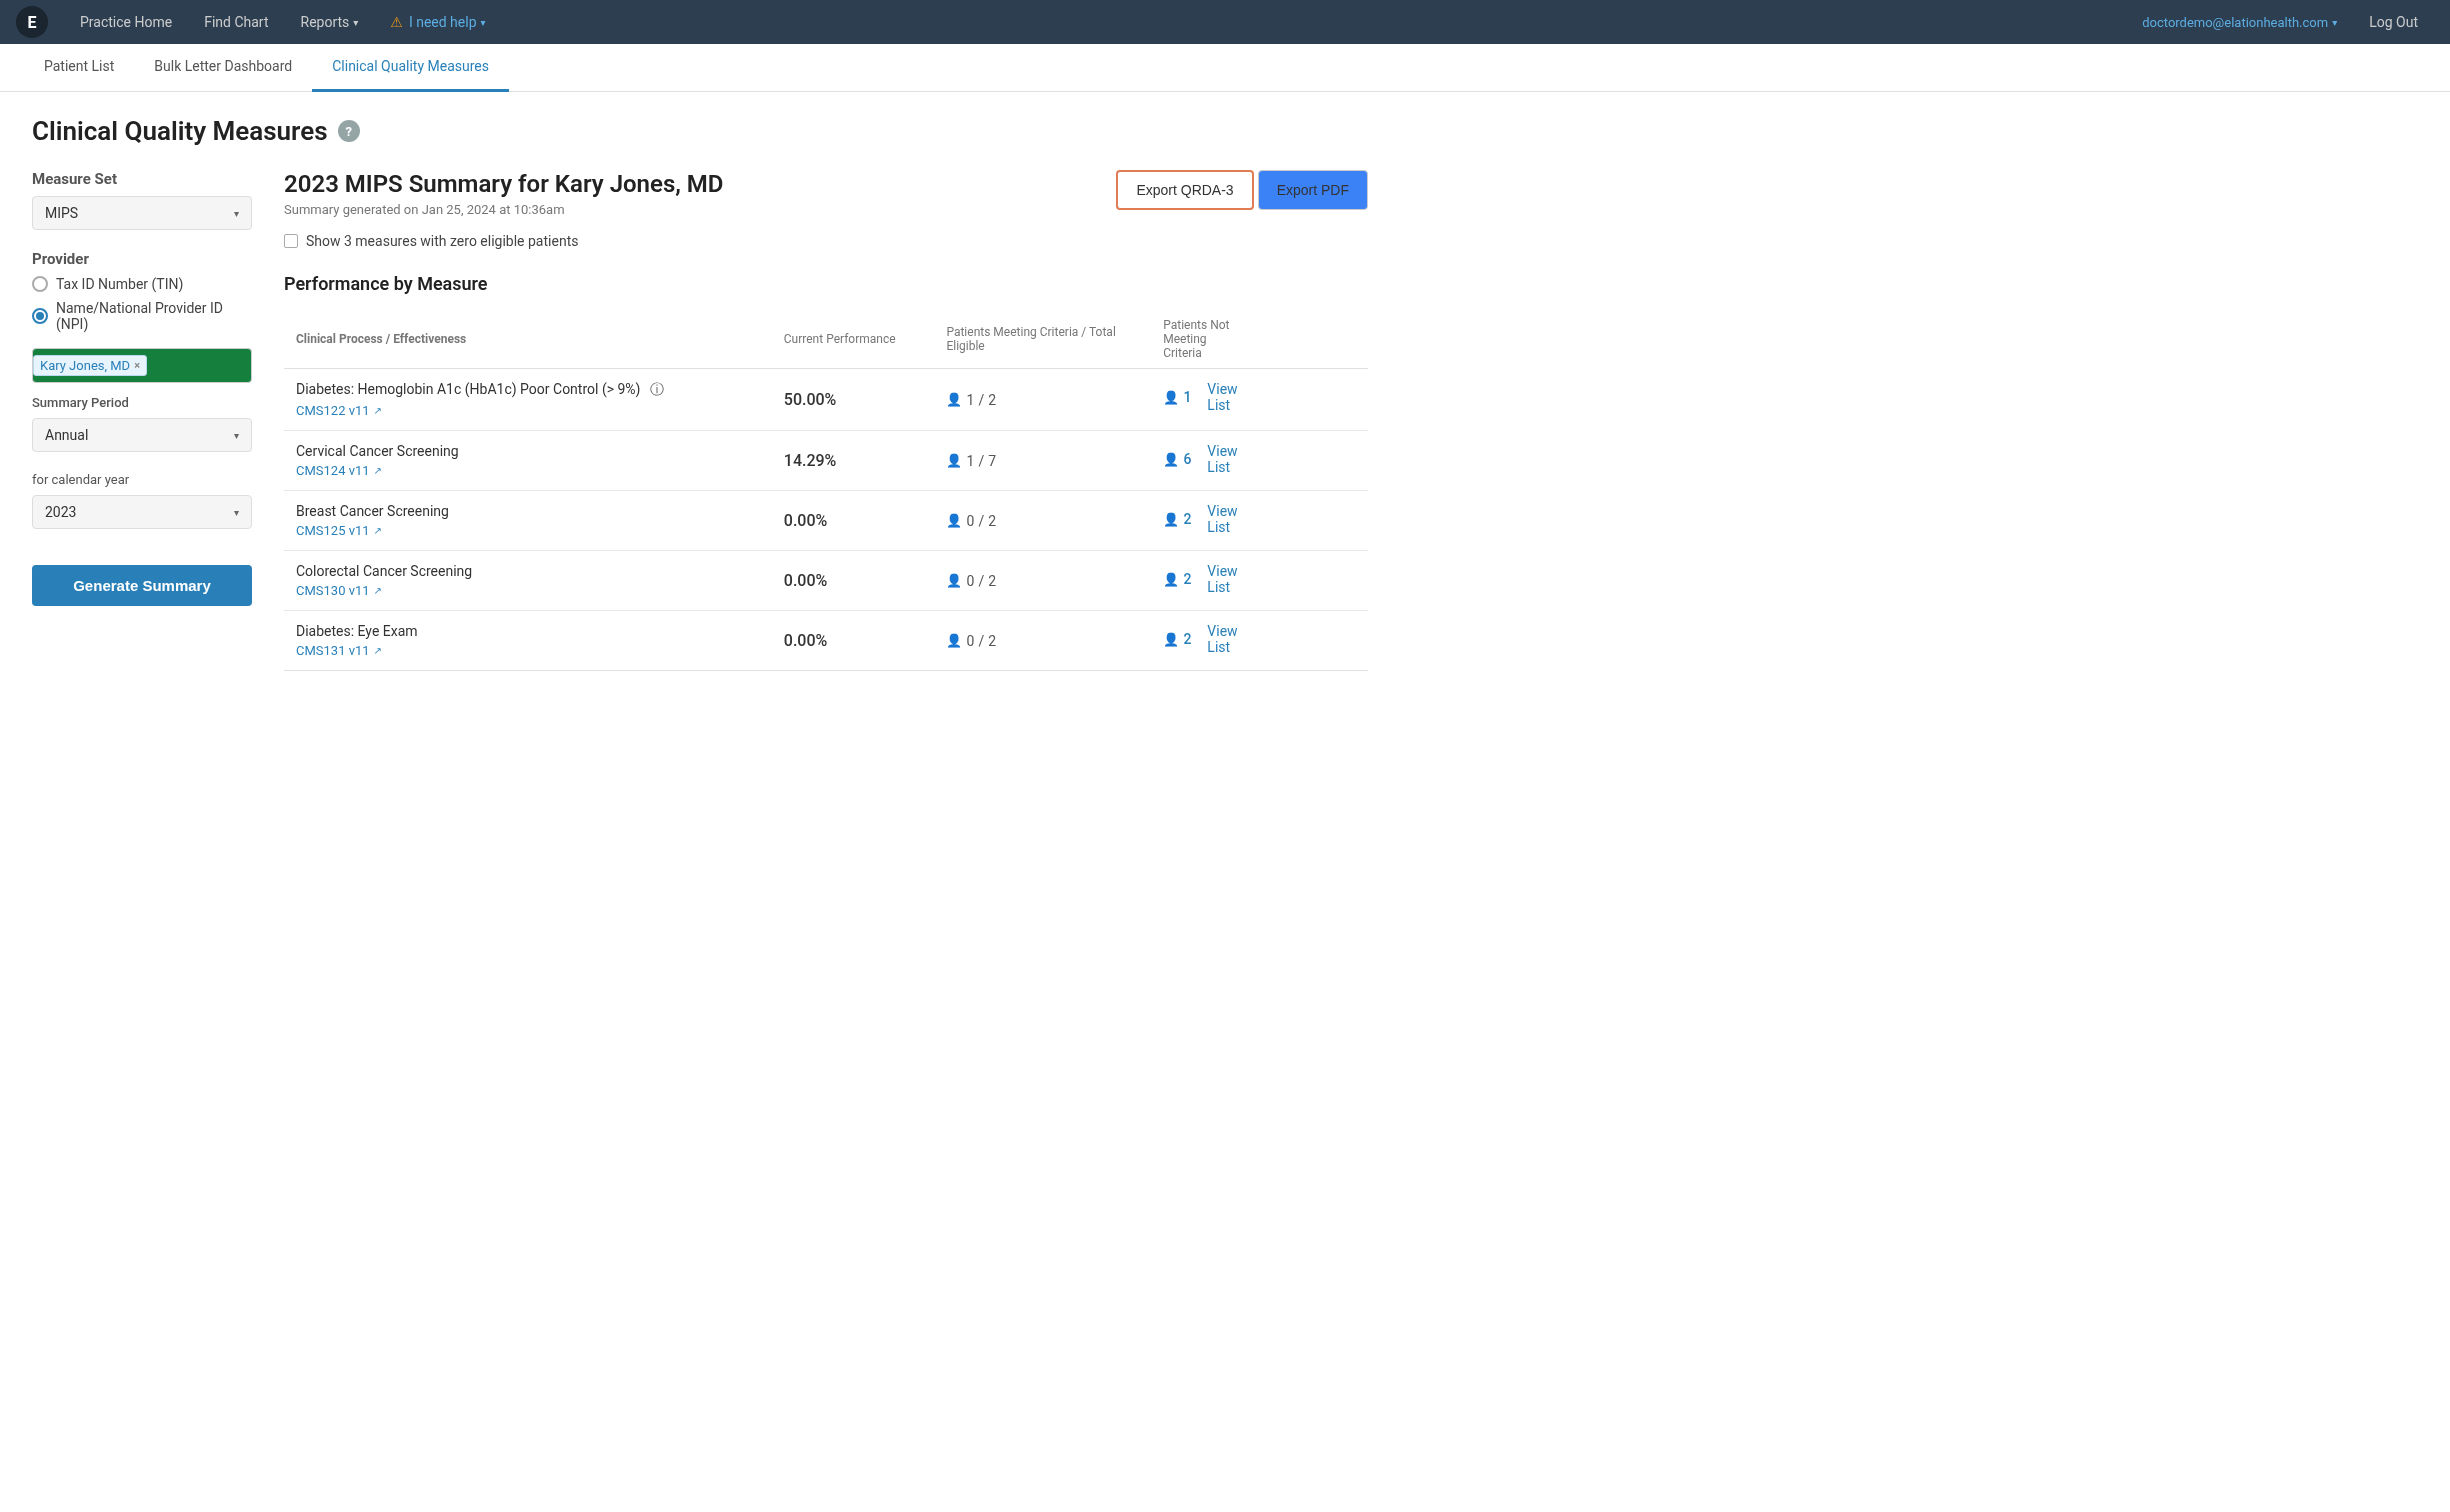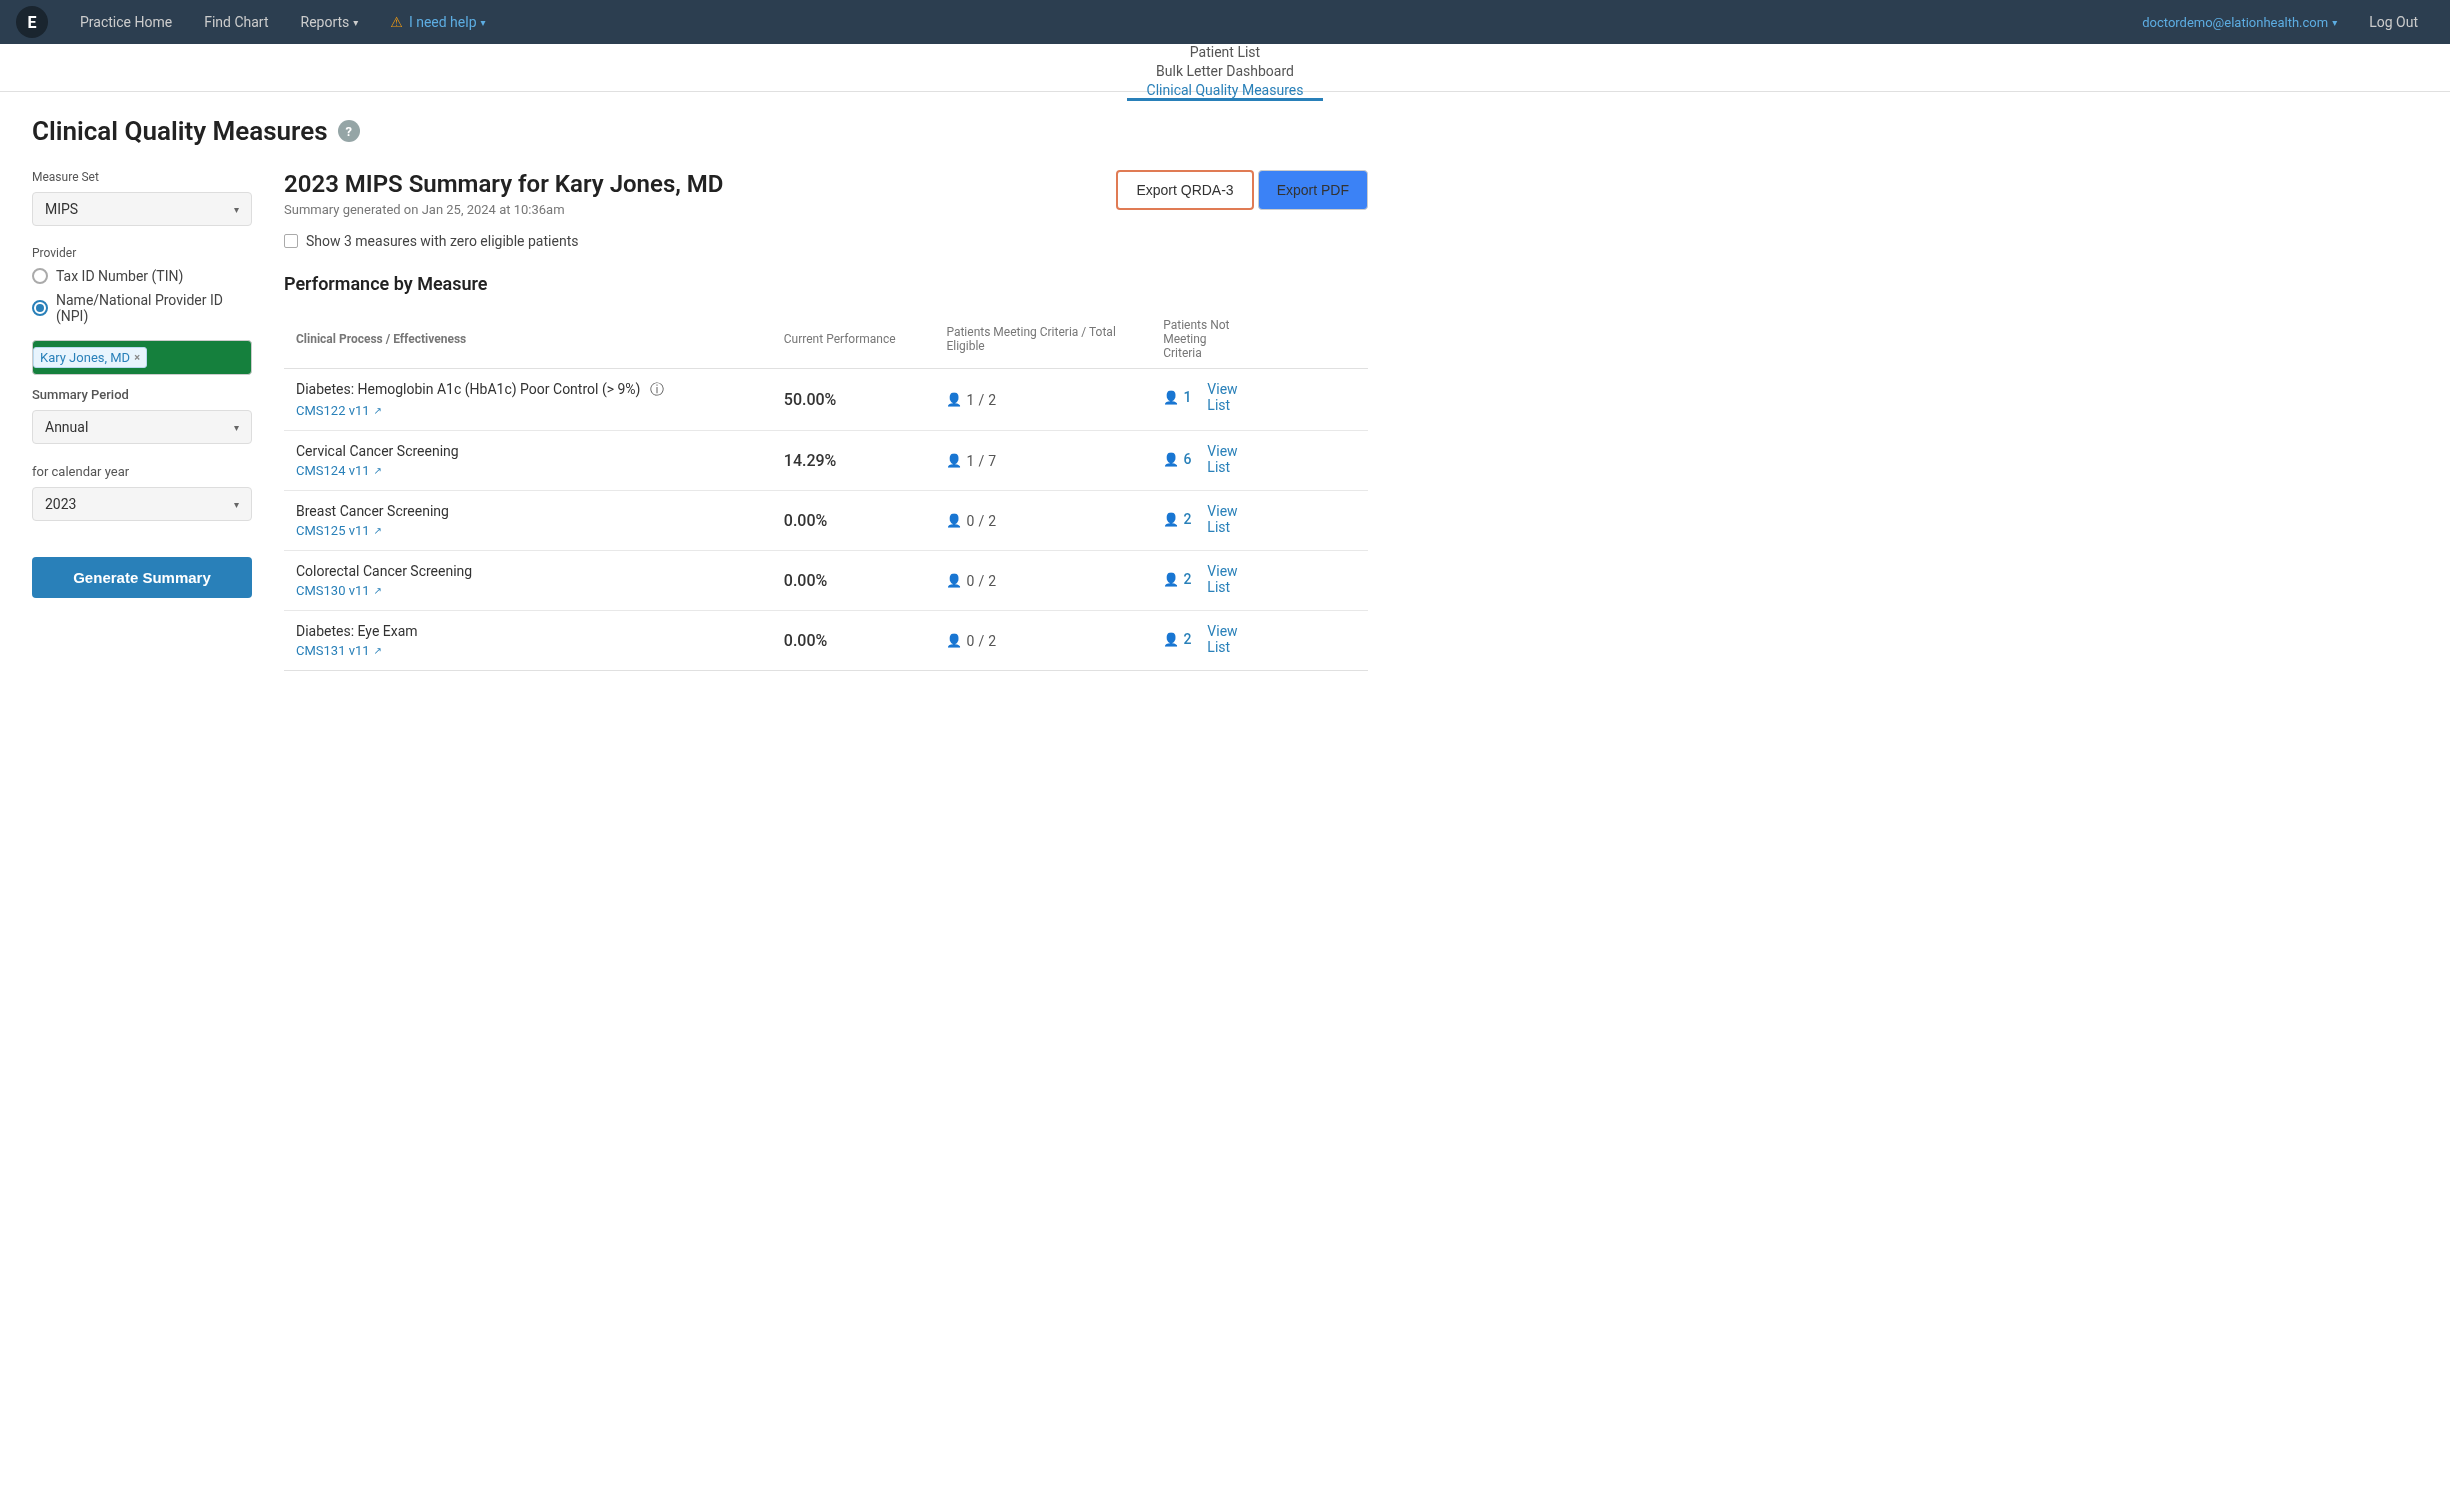--- a/index.html
+++ b/index.html
@@ -69,21 +69,20 @@
 
     
     .sub-nav {
       background: #fff;
       border-bottom: 1px solid #e0e0e0;
       display: flex;
       align-items: center;
       padding: 0 24px;
       height: 48px;
       gap: 0;
-      flex-direction: column;
     }
     .sub-nav-item {
       padding: 0 20px;
       height: 48px;
       display: flex; align-items: center;
       color: #555;
       cursor: pointer;
       font-size: 14px;
       border-bottom: 3px solid transparent;
       text-decoration: none;
@@ -125,24 +124,24 @@
       display: flex;
       gap: 32px;
     }
 
     
     .sidebar {
       width: 220px;
       flex-shrink: 0;
     }
     .sidebar-section-label {
-      font-size: 12px;
+      font-size: 15px;
       color: #555;
       margin-bottom: 8px;
-      font-weight: 400;
+      font-weight: 700;
     }
     .sidebar-dropdown {
       background: #f5f5f5;
       border: 1px solid #ddd;
       border-radius: 4px;
       padding: 8px 12px;
       display: flex; align-items: center; justify-content: space-between;
       cursor: pointer;
       margin-bottom: 20px;
       font-size: 14px;

